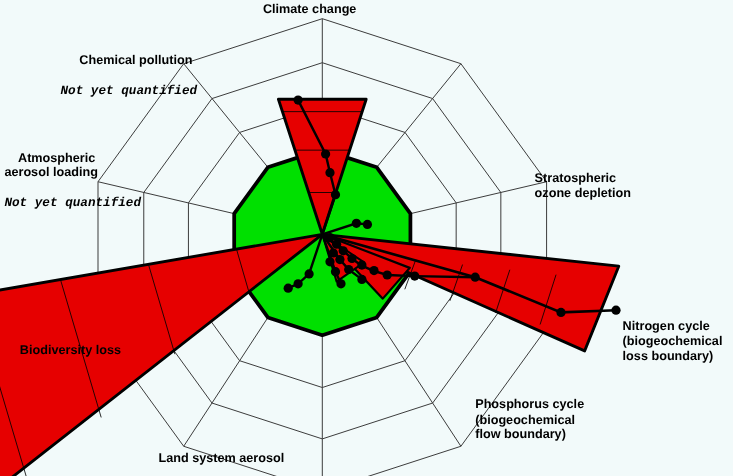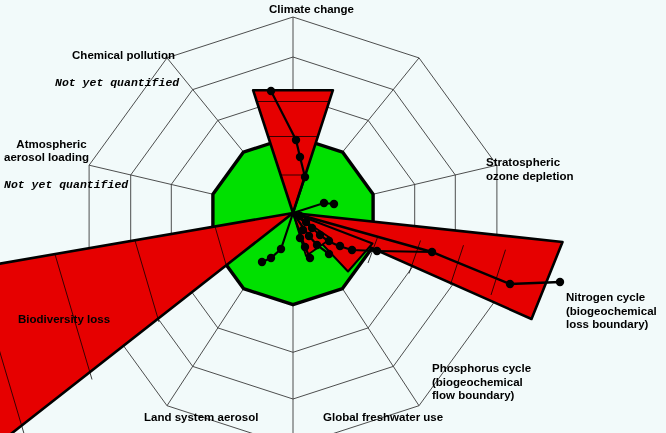--- a/index.html
+++ b/index.html
@@ -13,21 +13,21 @@
   .lbl{
     position:absolute;
     font-family:"Liberation Sans", sans-serif;
     font-size:11.5px;
     font-weight:bold;
     color:#000;
     line-height:1.18;
     white-space:pre;
   }
   .lbl .sub{font-style:italic;font-weight:bold;display:block;font-family:Liberation Mono, monospace;}
-  .lbl.ctr{text-align:right;}
+  .lbl.ctr{text-align:left;}
   .lbl.lft{text-align:left;}
 </style>
 </head>
 <body>
 
 <div id="stage">
 
   <svg id="chart" viewBox="0 0 666 433">
     <defs>
       <clipPath id="frameClip">
@@ -153,21 +153,20 @@
 ozone depletion</div>
 
   <div class="lbl lft" style="left:566px;top:291px;">Nitrogen cycle
 (biogeochemical
 loss boundary)</div>
 
   <div class="lbl lft" style="left:432px;top:362px;">Phosphorus cycle
 (biogeochemical
 flow boundary)</div>
 
-  <div class="lbl lft" style="left:323px;top:411px;">Global freshwater use</div>
 
   <div class="lbl lft" style="left:144px;top:411px;">Land system aerosol</div>
 
   <div class="lbl lft" style="left:18px;top:313px;">Biodiversity loss</div>
 
   <div class="lbl lft" style="left:4px;top:124px;">
     <span>Atmospheric
 aerosol loading</span>
     <span class="sub">Not yet quantified</span>
   </div>

